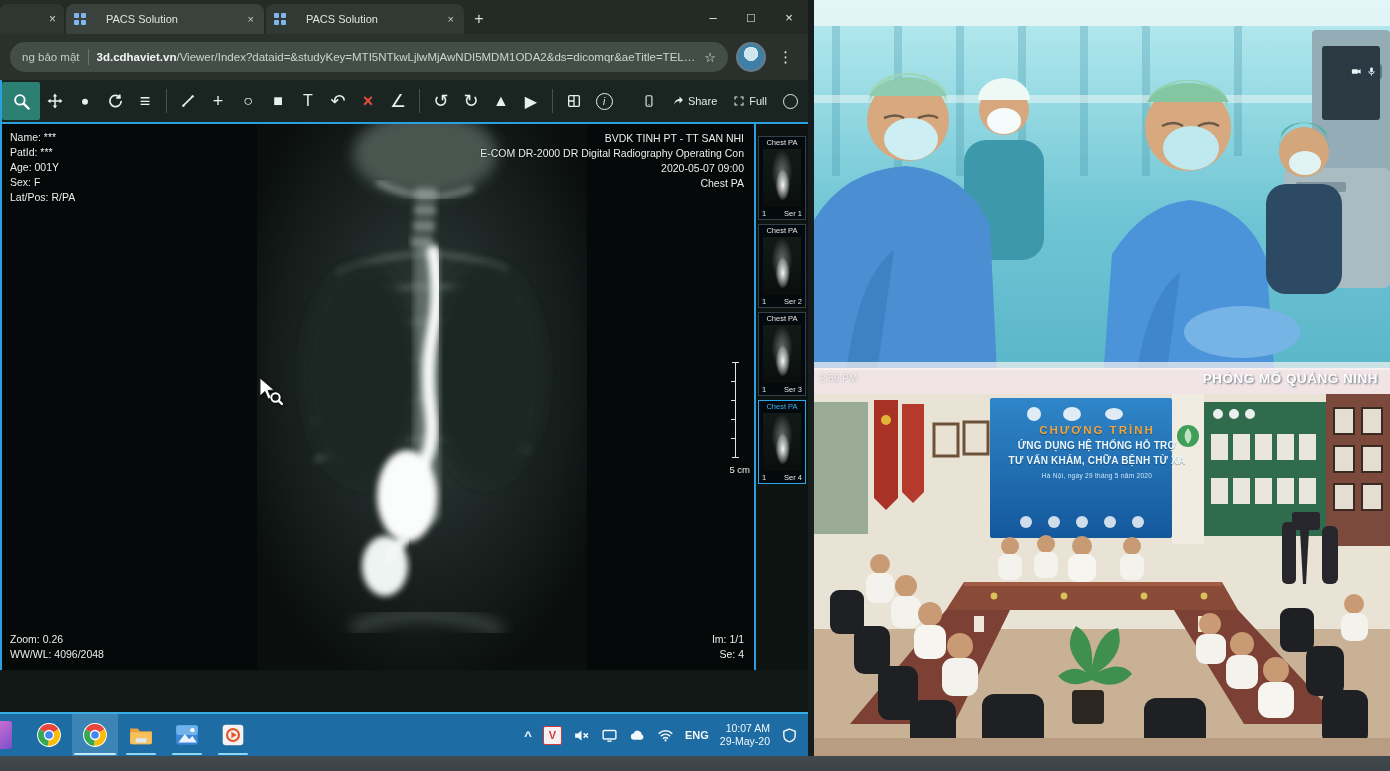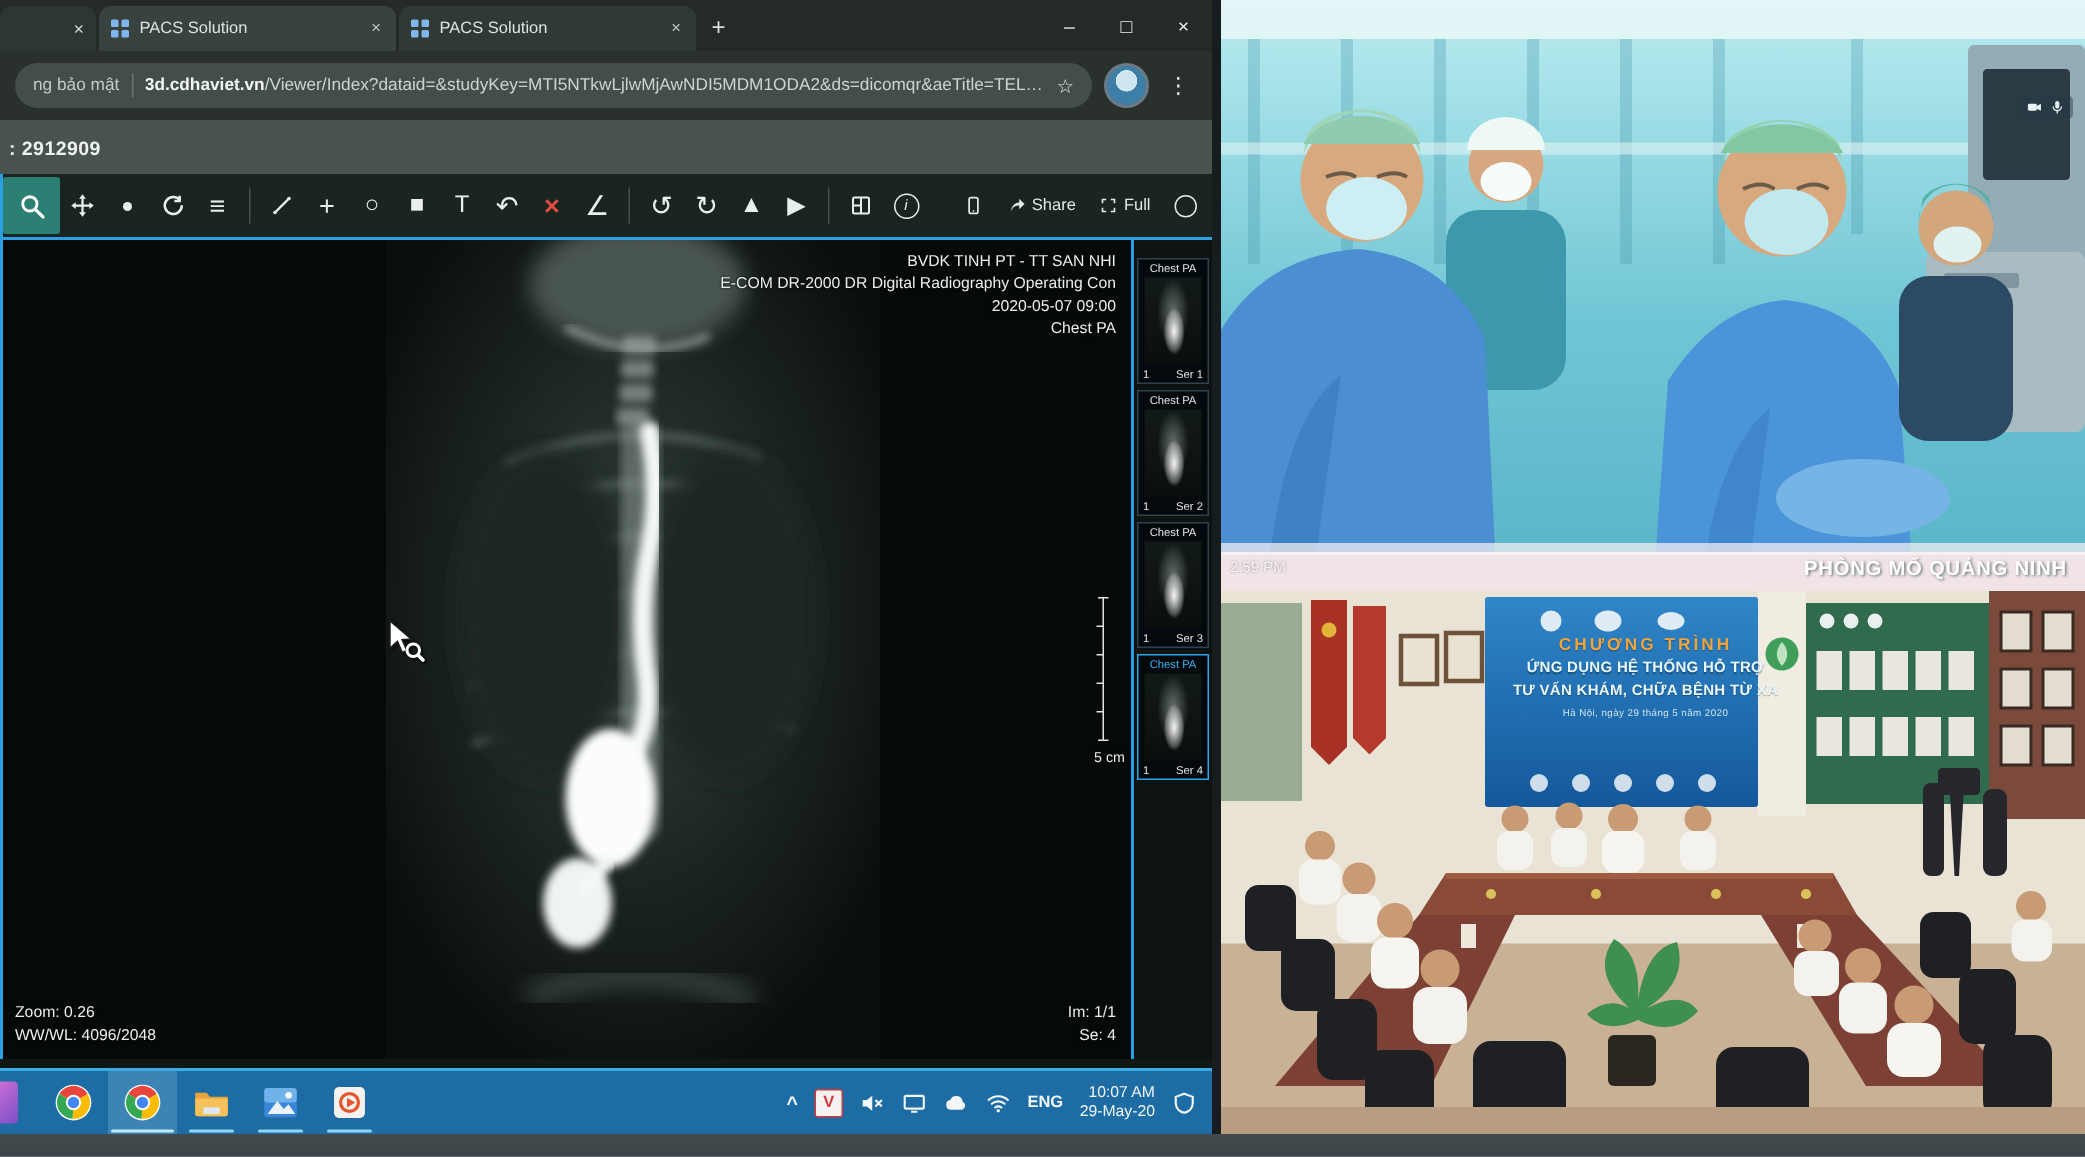--- a/index.html
+++ b/index.html
@@ -7,21 +7,21 @@
   .stage{position:relative;width:1390px;height:771px;background:#8fa096}
   .screen{position:absolute;top:0;height:756px;overflow:hidden}
   #screenL{left:0;width:808px;background:#101815}
   #screenR{left:814px;width:576px;background:#0c1012}
   .seam{position:absolute;left:808px;top:0;width:6px;height:756px;background:#171c1f}
   .bezel{position:absolute;left:0;top:756px;width:1390px;height:15px;background:linear-gradient(#59626600,#3c4347),#434a4e;background-color:#434a4e}
 
   
   .tabstrip{position:relative;height:34px;background:#242b27;display:flex;align-items:flex-end}
   .tab-sliver{width:56px;height:30px;display:flex;align-items:center;justify-content:flex-end;padding-right:8px;color:#cfd6d2;font-size:12px;background:#2e3632;border-radius:8px 8px 0 0}
-  .tab{width:182px;height:30px;margin-left:2px;background:#313934;border-radius:8px 8px 0 0;display:flex;align-items:center;padding:0 8px;gap:7px}
+  .tab{width:182px;height:30px;margin-left:2px;background:#313934;border-radius:8px 8px 0 0;display:flex;align-items:center;padding:0 8px;gap:20px}
   .tab.frontmost{background:#3a423d}
   .tab .fav{width:12px;height:12px;display:grid;grid-template-columns:5px 5px;grid-template-rows:5px 5px;gap:2px}
   .tab .fav i{background:#7fb6ec;border-radius:1px}
   .tab .lbl{flex:1;color:#dde3df;font-size:11px;white-space:nowrap;overflow:hidden}
   .tab .x{color:#c2c9c5;font-size:11px;padding:0 2px;cursor:default}
   .newtab{width:30px;height:30px;color:#d8dedb;font-size:16px;display:flex;align-items:center;justify-content:center}
   .wincontrols{margin-left:auto;display:flex;height:34px}
   .wincontrols span{width:38px;display:flex;align-items:center;justify-content:center;color:#e8eceb;font-size:13px}
 
   .addressbar{height:46px;background:#2a312d;display:flex;align-items:center;padding:0 10px;gap:8px}
@@ -235,23 +235,20 @@
       <div class="urlpill">
         <span class="sectext">ng bảo mật</span>
         <span class="secdiv"></span>
         <span class="urltext"><b>3d.cdhaviet.vn</b><span>/Viewer/Index?dataid=&amp;studyKey=MTI5NTkwLjlwMjAwNDI5MDM1ODA2&amp;ds=dicomqr&amp;aeTitle=TELERAD&amp;expires=1590727261&amp;...</span></span>
         <span class="starbtn">☆</span>
       </div>
       <div class="avatar"></div>
       <div class="menudots">⋮</div>
     </div>
 
-    <div class="idbar">
-      <span>: 2912909</span>
-    </div>
 
     <div class="viewer">
       <div class="ptoolbar">
         <div class="tool activeTool">
             <svg width="19" height="19" color="#fff">
               <use href="#ic-search"></use>
             </svg>
           </div>
         <div class="tool">
             <svg width="18" height="18" color="#e9efeb">
@@ -359,20 +356,27 @@
 
           <path d="M176,128 q8,40 0,78 q-8,40 -2,84 q4,36 -12,56" stroke="#f4f8f6" stroke-width="13" fill="none" stroke-linecap="round" filter="url(#b1)"></path>
 
           <ellipse cx="150" cy="372" rx="30" ry="46" fill="#fbfdfc" filter="url(#b1)"></ellipse>
           <ellipse cx="128" cy="442" rx="23" ry="30" fill="#eef4f1" filter="url(#b1)"></ellipse>
           <path d="M150,412 q-14,14 -20,26" stroke="#f4f8f6" stroke-width="10" fill="none" filter="url(#b1)"></path>
 
           <path d="M95,505 q72,-30 150,2" stroke="#5d6a64" stroke-width="14" fill="none" opacity=".5" filter="url(#b2)"></path>
         </svg>
 
+        <div class="ovl tl">
+          <div>Name: ***</div>
+          <div>PatId: ***</div>
+          <div>Age: 001Y</div>
+          <div>Sex: F</div>
+          <div>Lat/Pos: R/PA</div>
+        </div>
         <div class="ovl tr">
           <div>BVDK TINH PT - TT SAN NHI</div>
           <div>E-COM DR-2000 DR Digital Radiography Operating Con</div>
           <div>2020-05-07 09:00</div>
           <div>Chest PA</div>
         </div>
         <div class="ovl bl">
           <div>Zoom: 0.26</div>
           <div>WW/WL: 4096/2048</div>
         </div>

